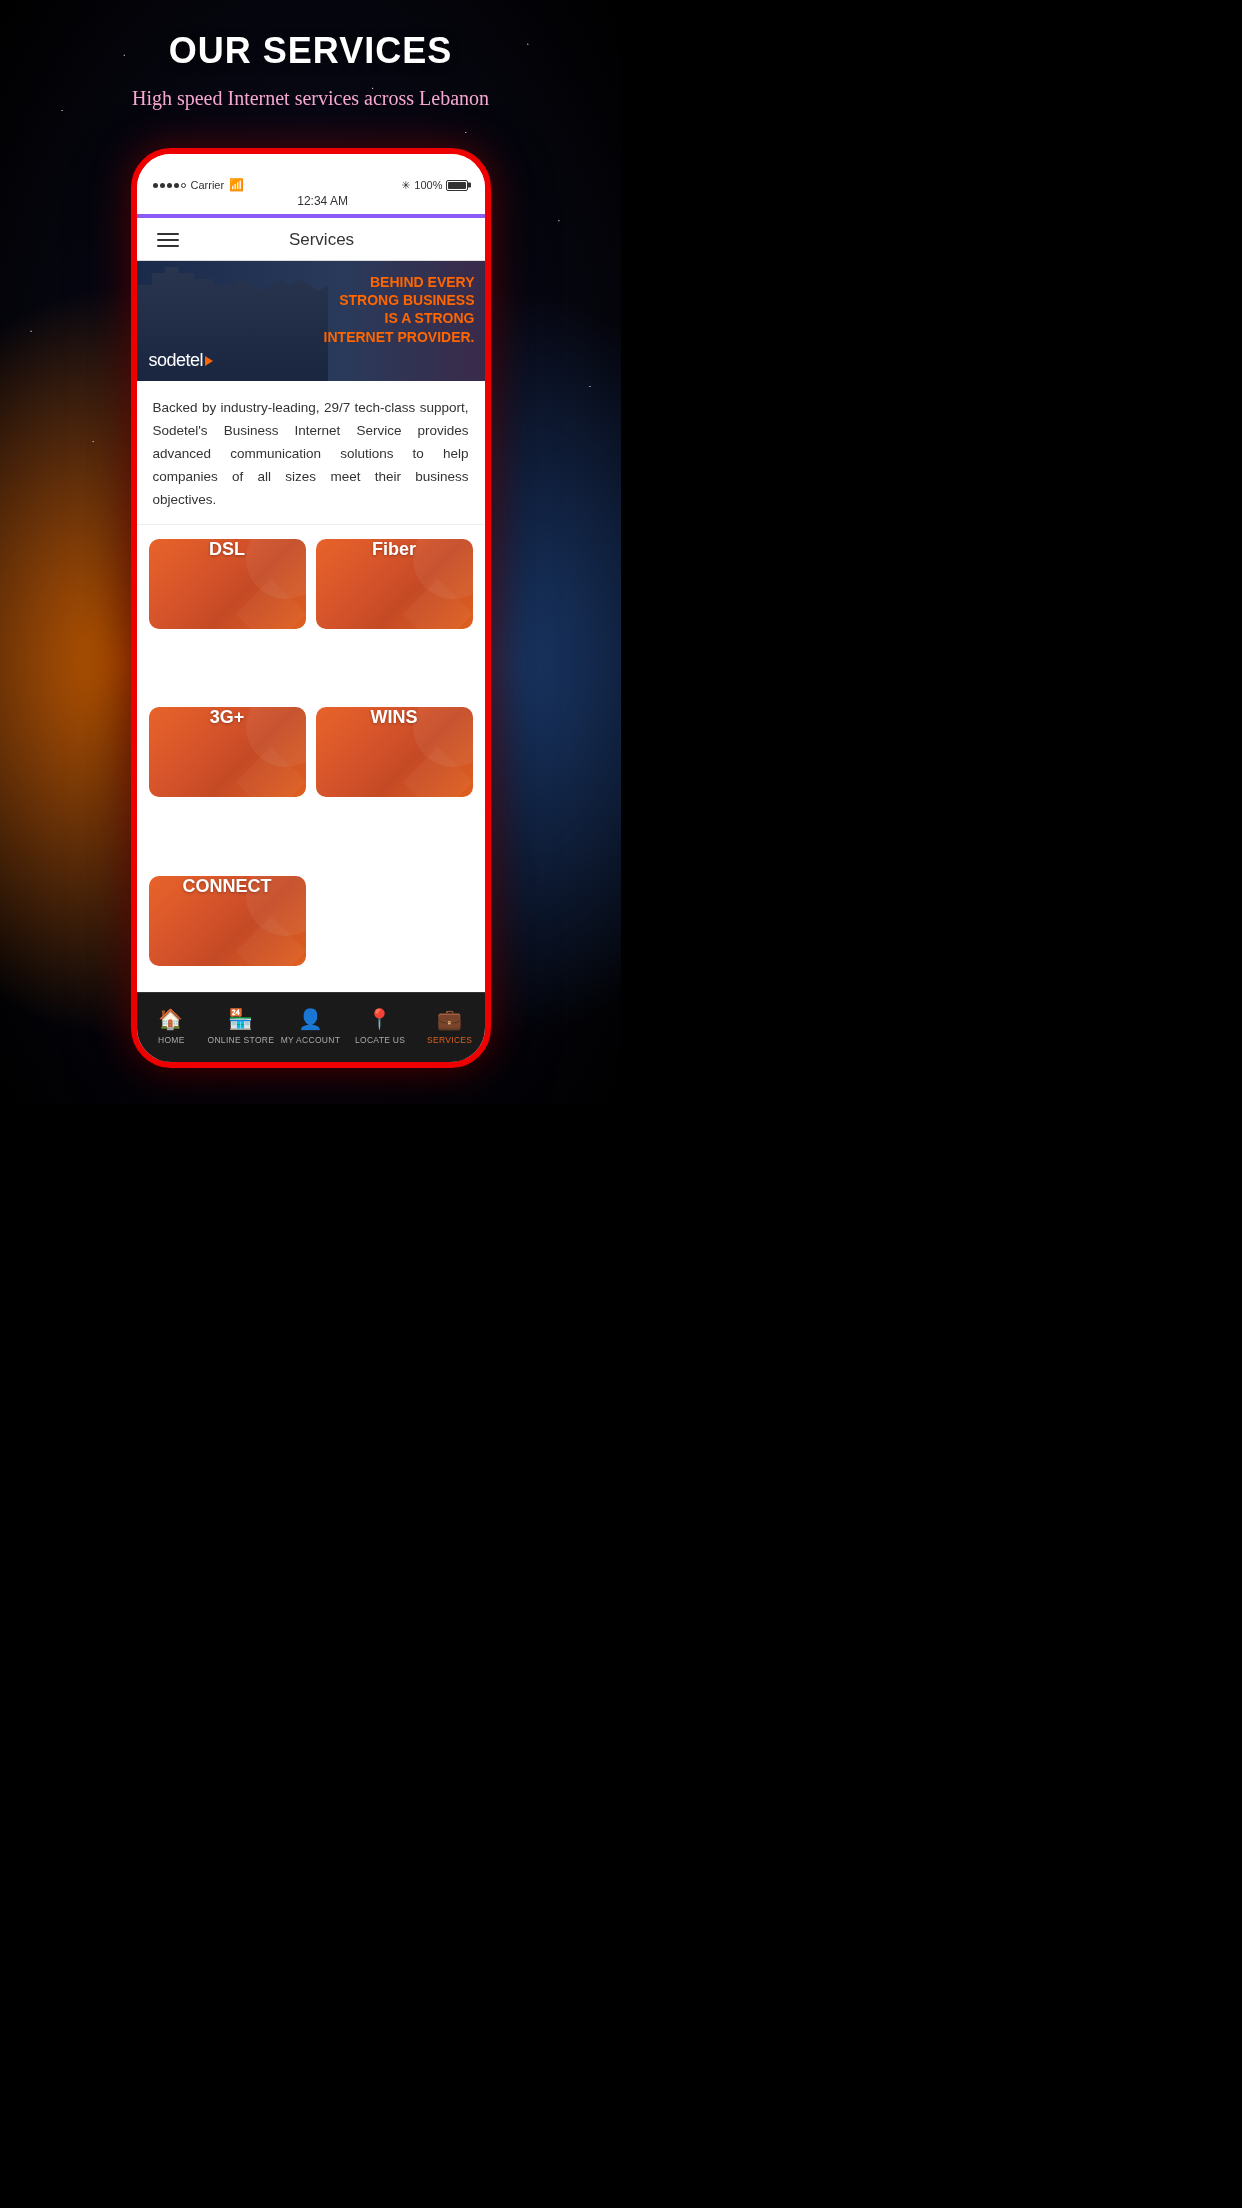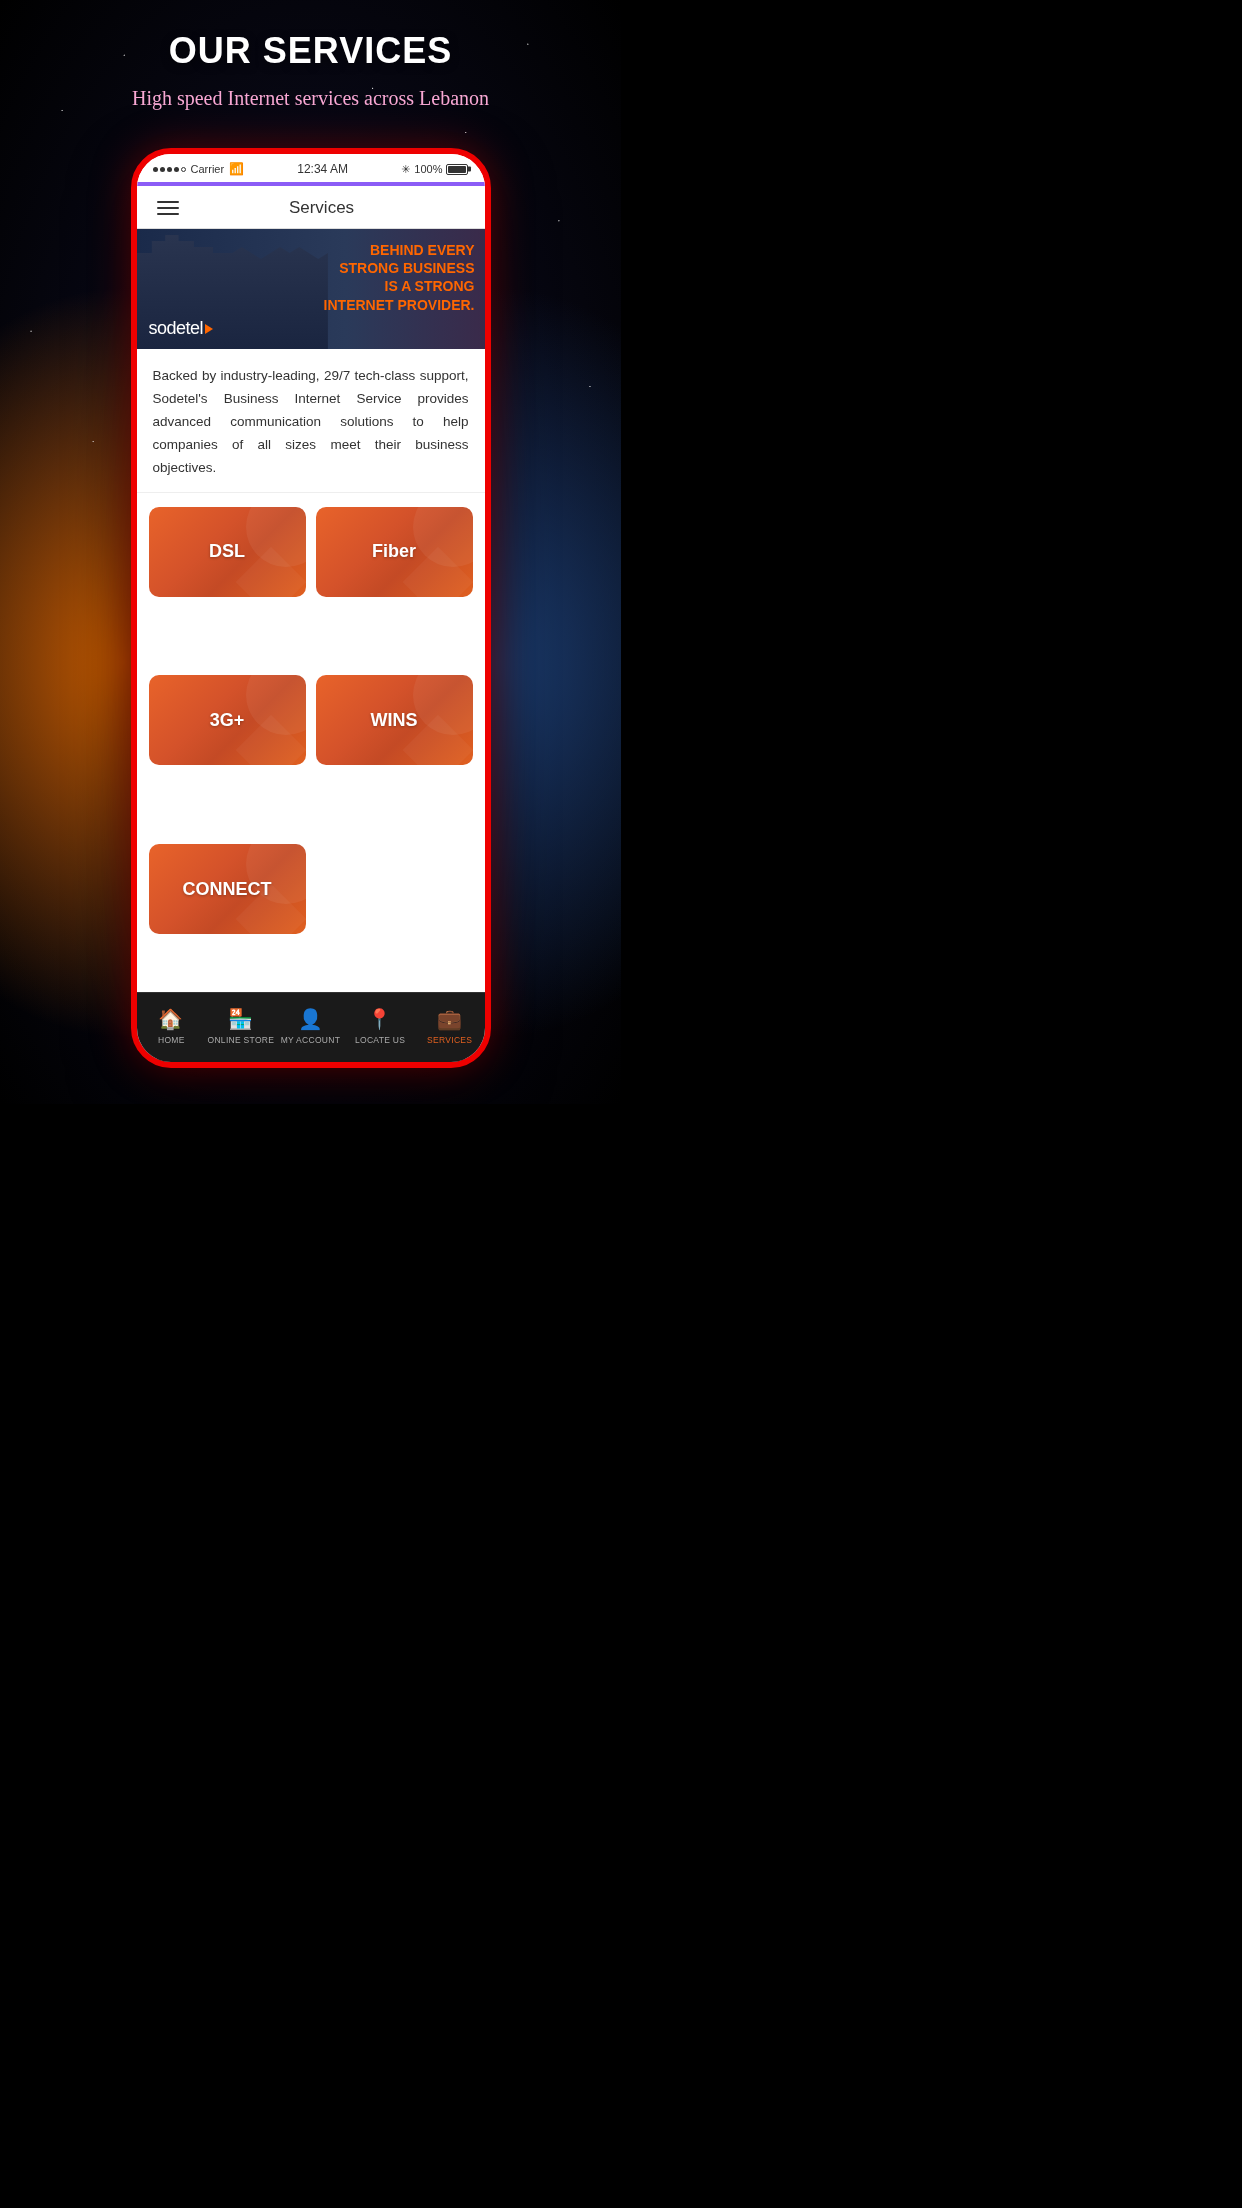--- a/index.html
+++ b/index.html
@@ -122,20 +122,21 @@
     }
 
     .carrier-text {
       font-size: 11px;
       font-weight: 500;
     }
 
     .status-center {
       font-size: 12px;
       font-weight: 500;
+      margin-top: 32px;
     }
 
     .status-right {
       display: flex;
       align-items: center;
       gap: 4px;
       font-size: 11px;
     }
 
     .battery-icon {
@@ -293,21 +294,20 @@
       gap: 10px;
       overflow-y: auto;
       flex: 1;
     }
 
     .service-btn {
       background: linear-gradient(135deg, #e8632a 0%, #d4522a 40%, #c44a25 60%, #e06020 100%);
       border-radius: 10px;
       height: 90px;
       display: flex;
-      align-items: center;
       justify-content: center;
       cursor: pointer;
       position: relative;
       overflow: hidden;
     }
 
     .service-btn::before {
       content: '';
       position: absolute;
       top: -20px;

